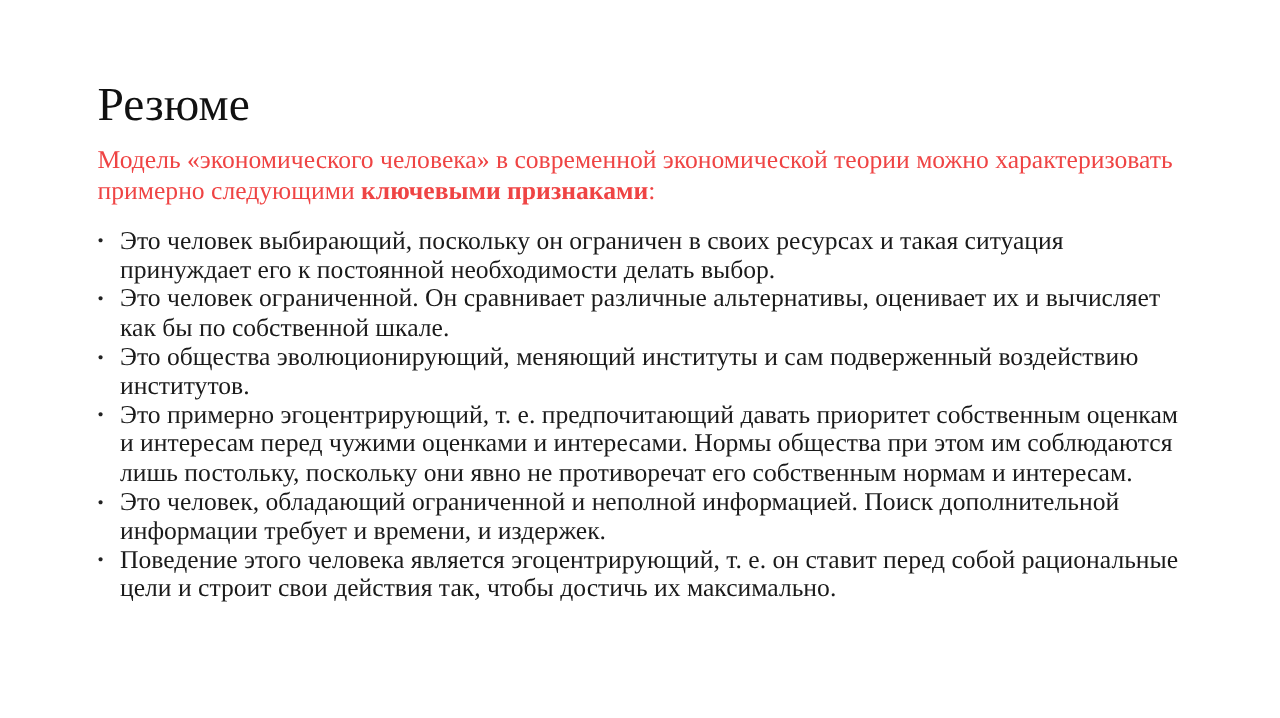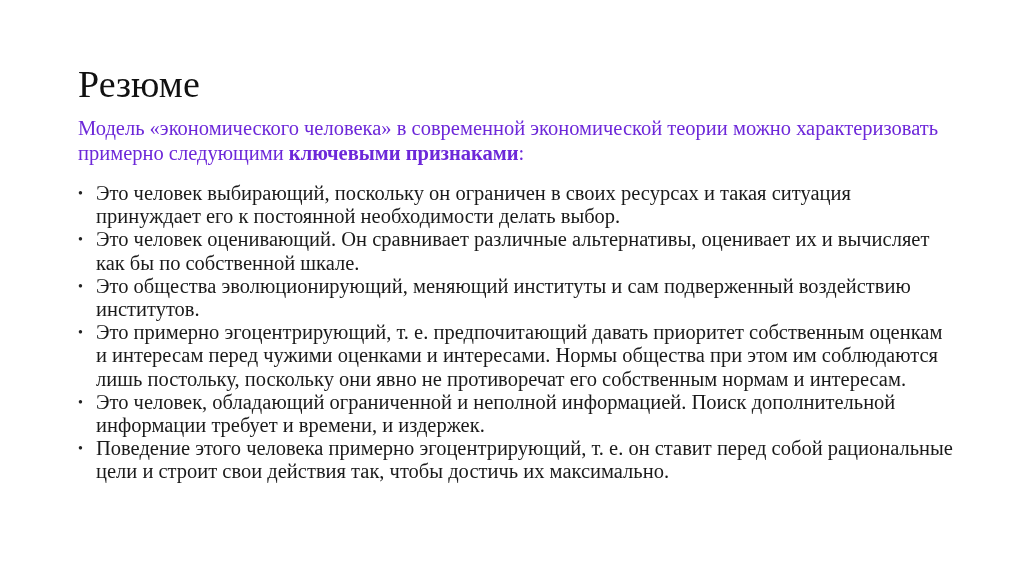--- a/index.html
+++ b/index.html
@@ -33,21 +33,21 @@
       font-weight: normal;
       margin: 0;
     }
     .intro {
       position: absolute;
       left: 78px;
       top: 116px;
       width: 880px;
       font-size: 20.5px;
       line-height: 25px;
-      color: #6d28d9;
+      color: #ef4444;
       margin: 0;
     }
     .intro b { font-weight: bold; }
     .bullets {
       position: absolute;
       left: 78px;
       top: 182px;
       width: 880px;
       margin: 0;
       padding: 0;
@@ -77,28 +77,28 @@
 <div class="slide">
   <h1 class="title">Резюме</h1>
 
   <p class="intro"><span>Модель «экономического человека» в современной экономической теории можно характеризовать примерно следующими </span><b>ключевыми признаками</b><span>:</span></p>
 
   <ul class="bullets">
     <li>
       <span class="bullet-dot">•</span><span>Это </span><span class="it">человек выбирающий</span><span>, поскольку он ограничен в своих ресурсах и такая ситуация принуждает его к постоянной необходимости делать выбор.</span>
     </li>
     <li>
-      <span class="bullet-dot">•</span><span>Это </span><span class="it">человек оценивающий</span><span>. Он сравнивает различные альтернативы, оценивает их и вычисляет как бы по собственной шкале.</span>
+      <span class="bullet-dot">•</span><span>Это </span><span class="it">человек ограниченной</span><span>. Он сравнивает различные альтернативы, оценивает их и вычисляет как бы по собственной шкале.</span>
     </li>
     <li>
       <span class="bullet-dot">•</span><span>Это </span><span class="it">общества эволюционирующий</span><span>, меняющий институты и сам подверженный воздействию институтов.</span>
     </li>
     <li>
       <span class="bullet-dot">•</span><span>Это </span><span class="it">примерно эгоцентрирующий</span><span>, т. е. предпочитающий давать приоритет собственным оценкам и интересам перед чужими оценками и интересами. Нормы общества при этом им соблюдаются лишь постольку, поскольку они явно не противоречат его собственным нормам и интересам.</span>
     </li>
     <li>
       <span class="bullet-dot">•</span><span>Это </span><span class="it">человек, обладающий ограниченной и неполной информацией</span><span>. Поиск дополнительной информации требует и времени, и издержек.</span>
     </li>
     <li>
-      <span class="bullet-dot">•</span><span>Поведение этого человека примерно </span><span class="it">эгоцентрирующий</span><span>, т. е. он ставит перед собой рациональные цели и строит свои действия так, чтобы достичь их максимально.</span>
+      <span class="bullet-dot">•</span><span>Поведение этого человека является </span><span class="it">эгоцентрирующий</span><span>, т. е. он ставит перед собой рациональные цели и строит свои действия так, чтобы достичь их максимально.</span>
     </li>
   </ul>
 </div>
 
 </body></html>

